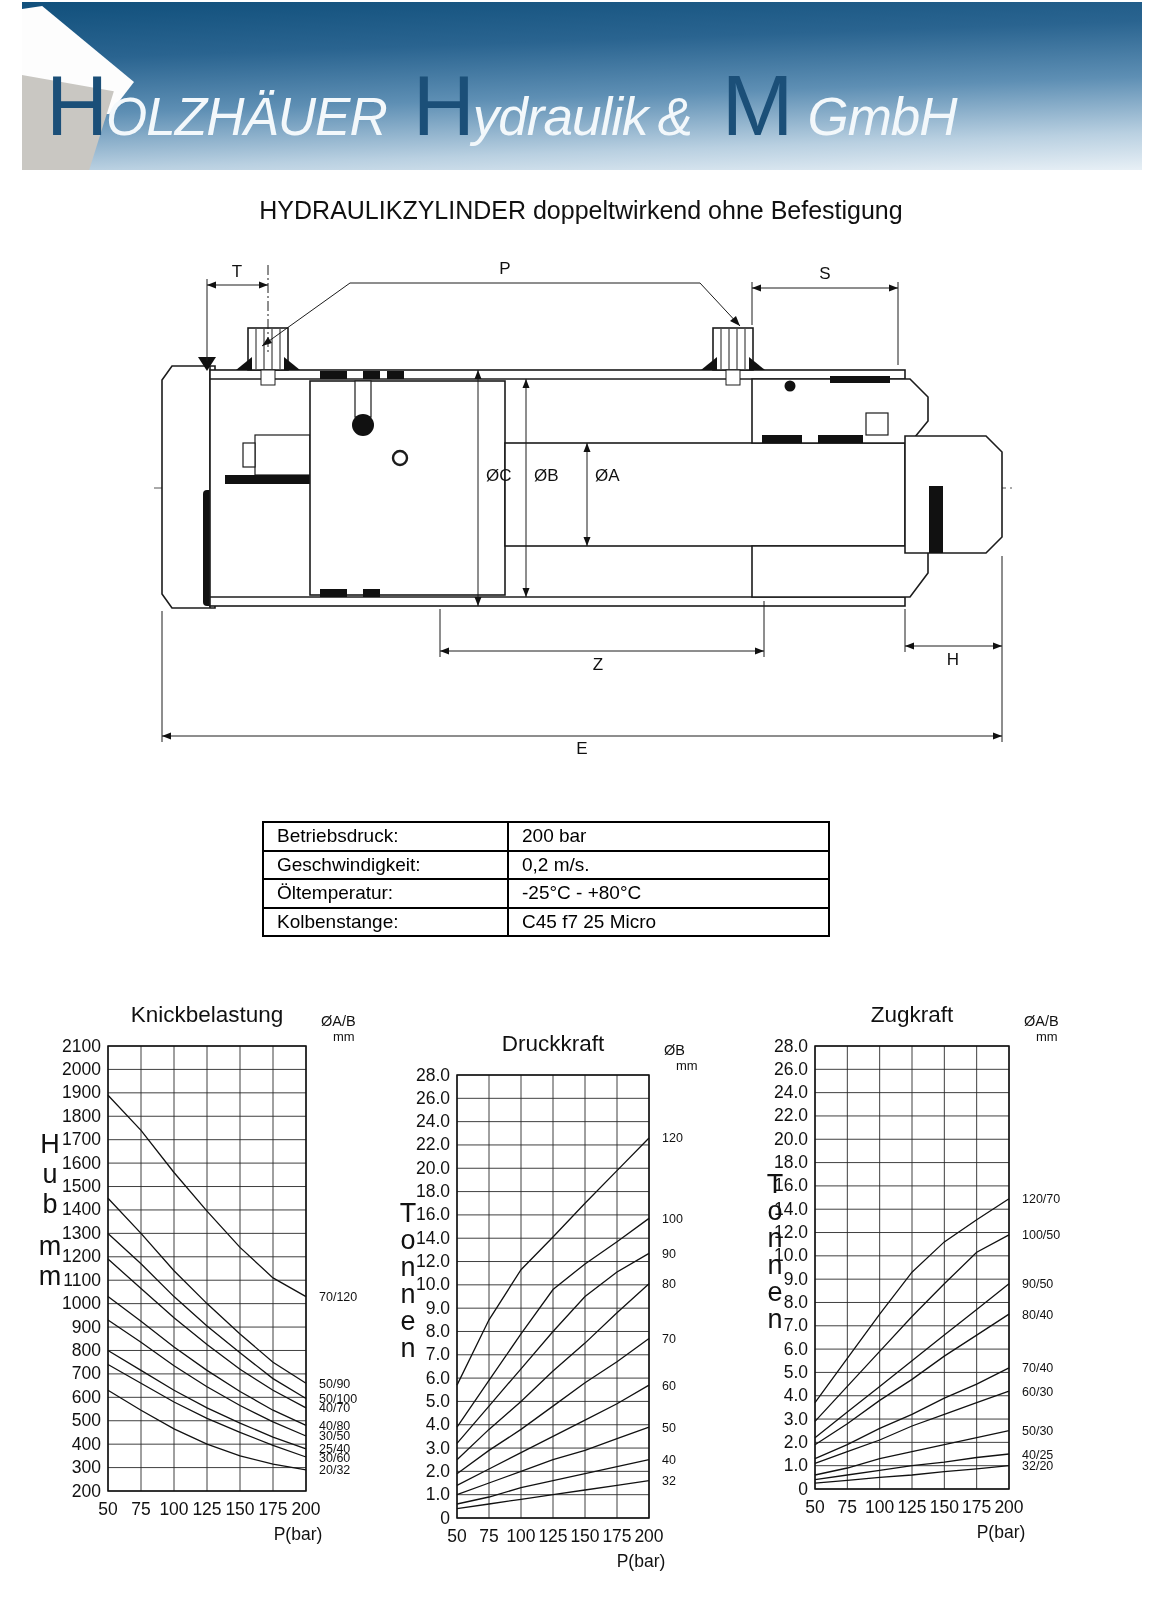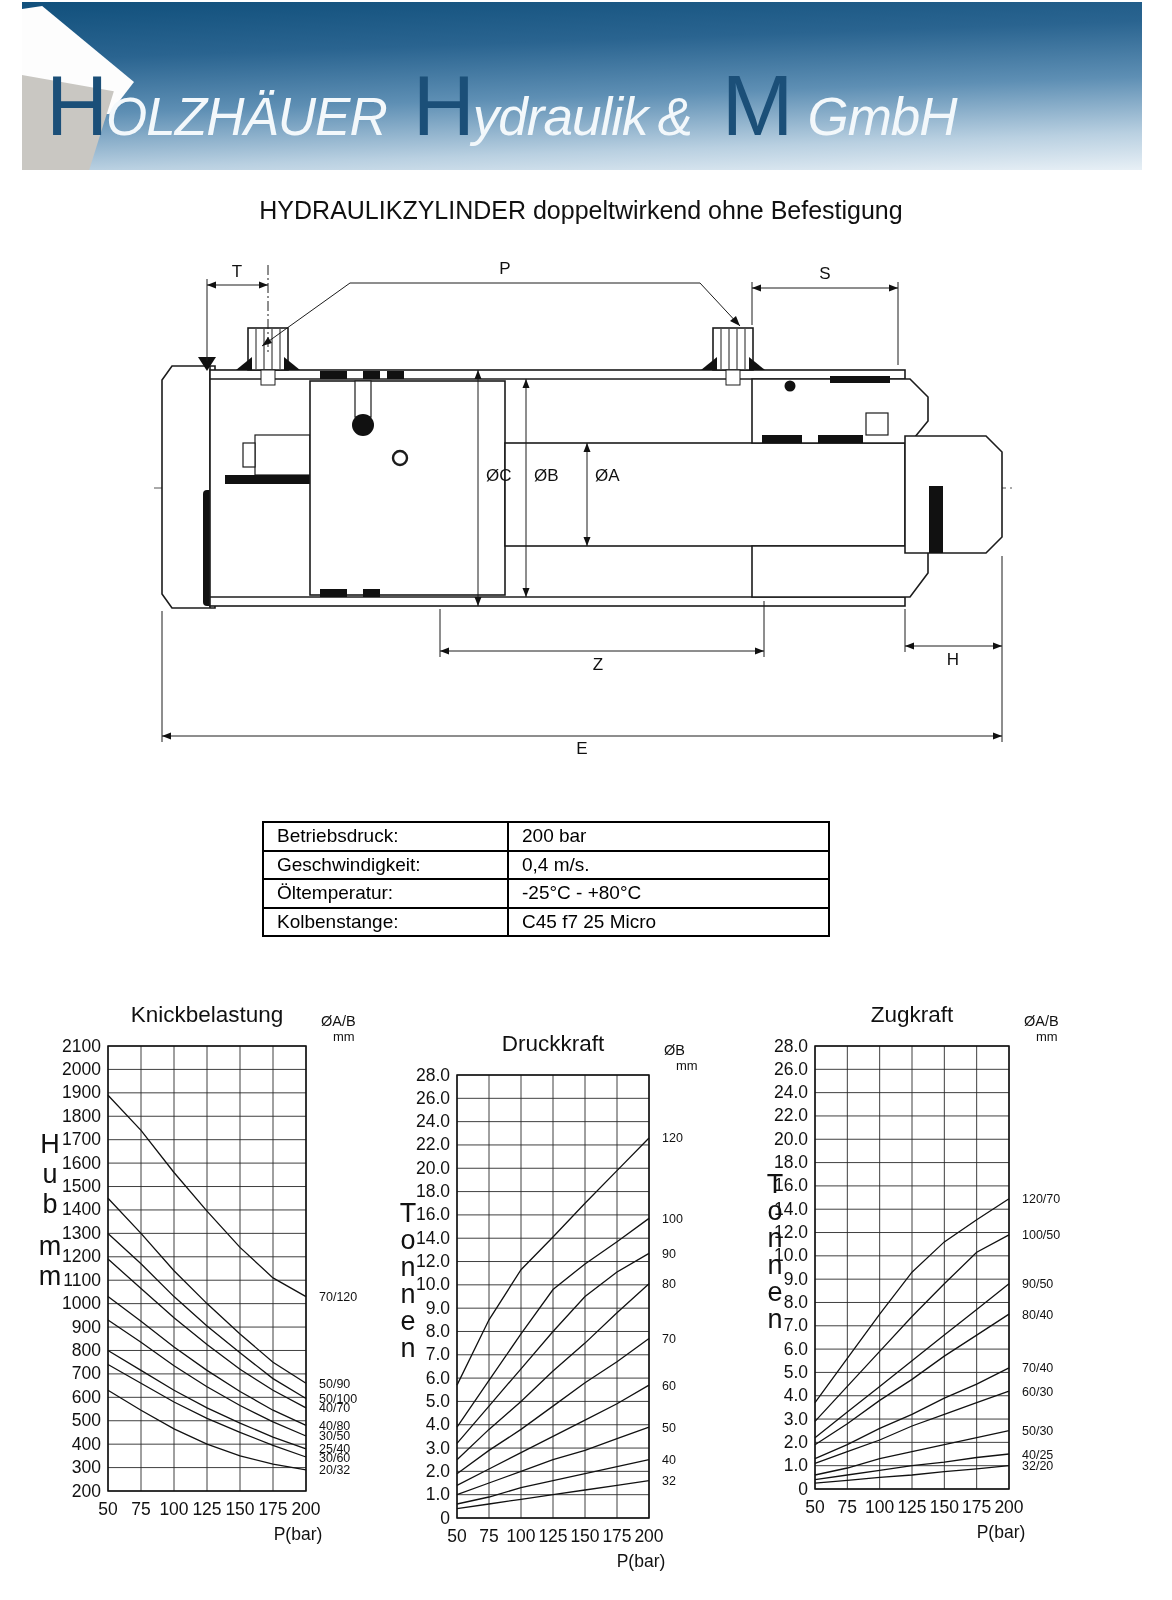--- a/index.html
+++ b/index.html
@@ -193,21 +193,21 @@
   </div>
 
   <table class="specs">
     <tbody>
       <tr>
         <td class="c1">Betriebsdruck:</td>
         <td>200 bar</td>
       </tr>
       <tr>
         <td class="c1">Geschwindigkeit:</td>
-        <td>0,4 m/s.</td>
+        <td>0,2 m/s.</td>
       </tr>
       <tr>
         <td class="c1">Öltemperatur:</td>
         <td>-25°C - +80°C</td>
       </tr>
       <tr>
         <td class="c1">Kolbenstange:</td>
         <td>C45 f7 25 Micro</td>
       </tr>
     </tbody>

